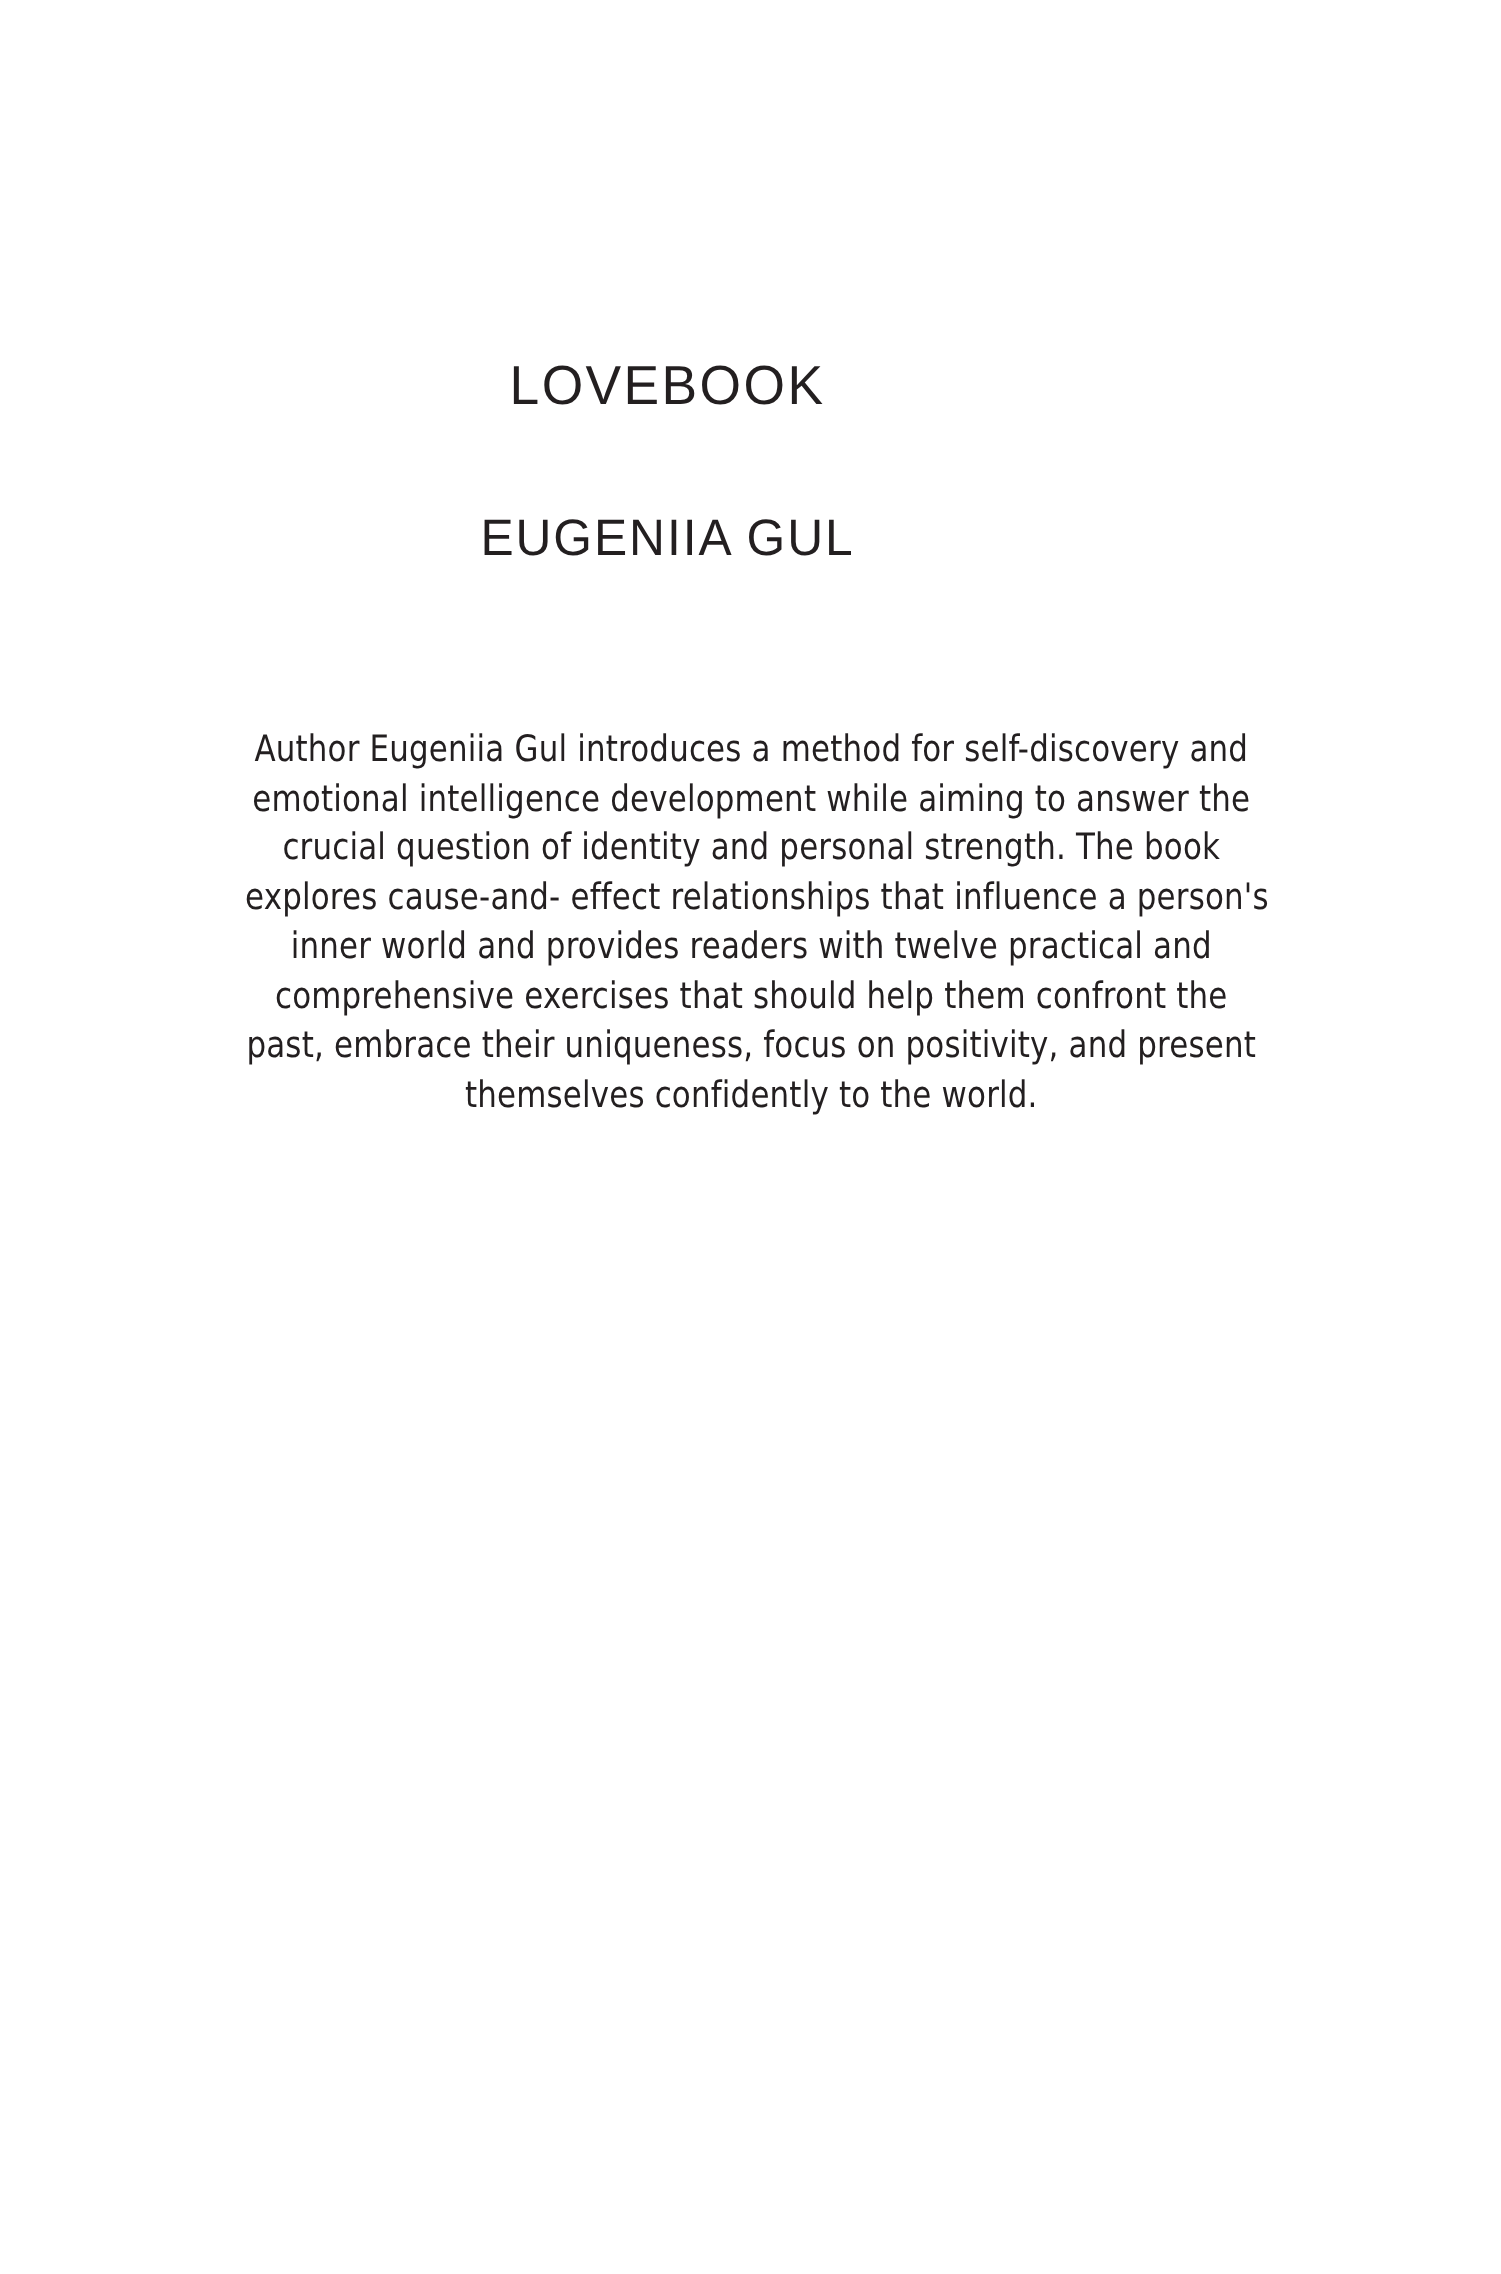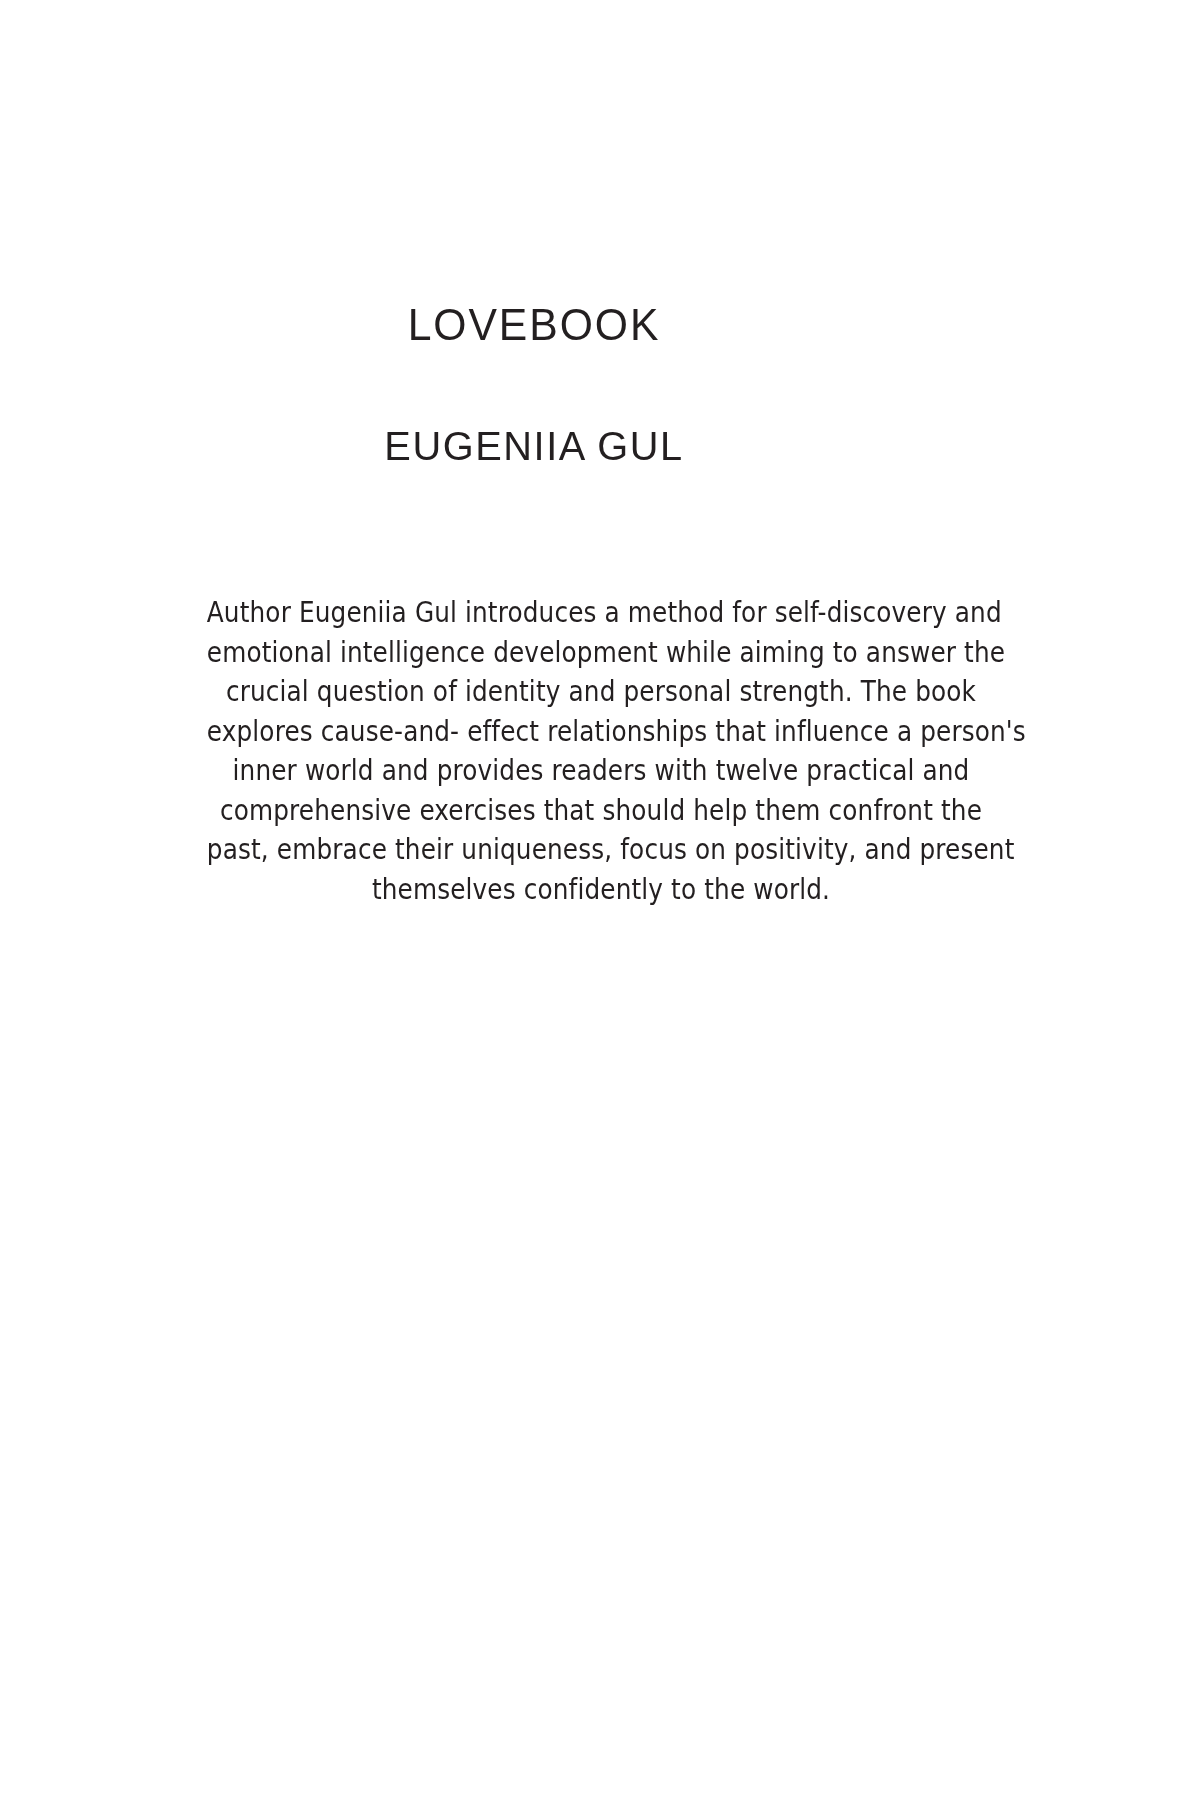--- a/index.html
+++ b/index.html
@@ -20,21 +20,21 @@
 
   .page {
     position: absolute;
     inset: 0;
     background: #ffffff;
   }
 
   
   .title-block {
     position: absolute;
-    top: 300px;
+    top: 284px;
     left: 0;
     width: 1068px;
     text-align: center;
   }
 
   .book-title {
     font-family: "Liberation Sans", sans-serif;
     font-weight: 300;
     font-size: 44px;
     letter-spacing: 2.0px;
@@ -62,21 +62,21 @@
   .blurb {
     position: absolute;
     top: 580px;
     left: 50%;
     transform: translateX(-50%);
     width: 900px;
     text-align: center;
   }
 
   .blurb-paragraph {
-    margin: 12px;
+    margin: 0;
     padding: 0;
   }
 
   .blurb-line {
     display: block;
     font-family: "DejaVu Sans", sans-serif;
     font-weight: 400;
     font-size: 27.5px;
     line-height: 39.5px;
     letter-spacing: 0.15px;

